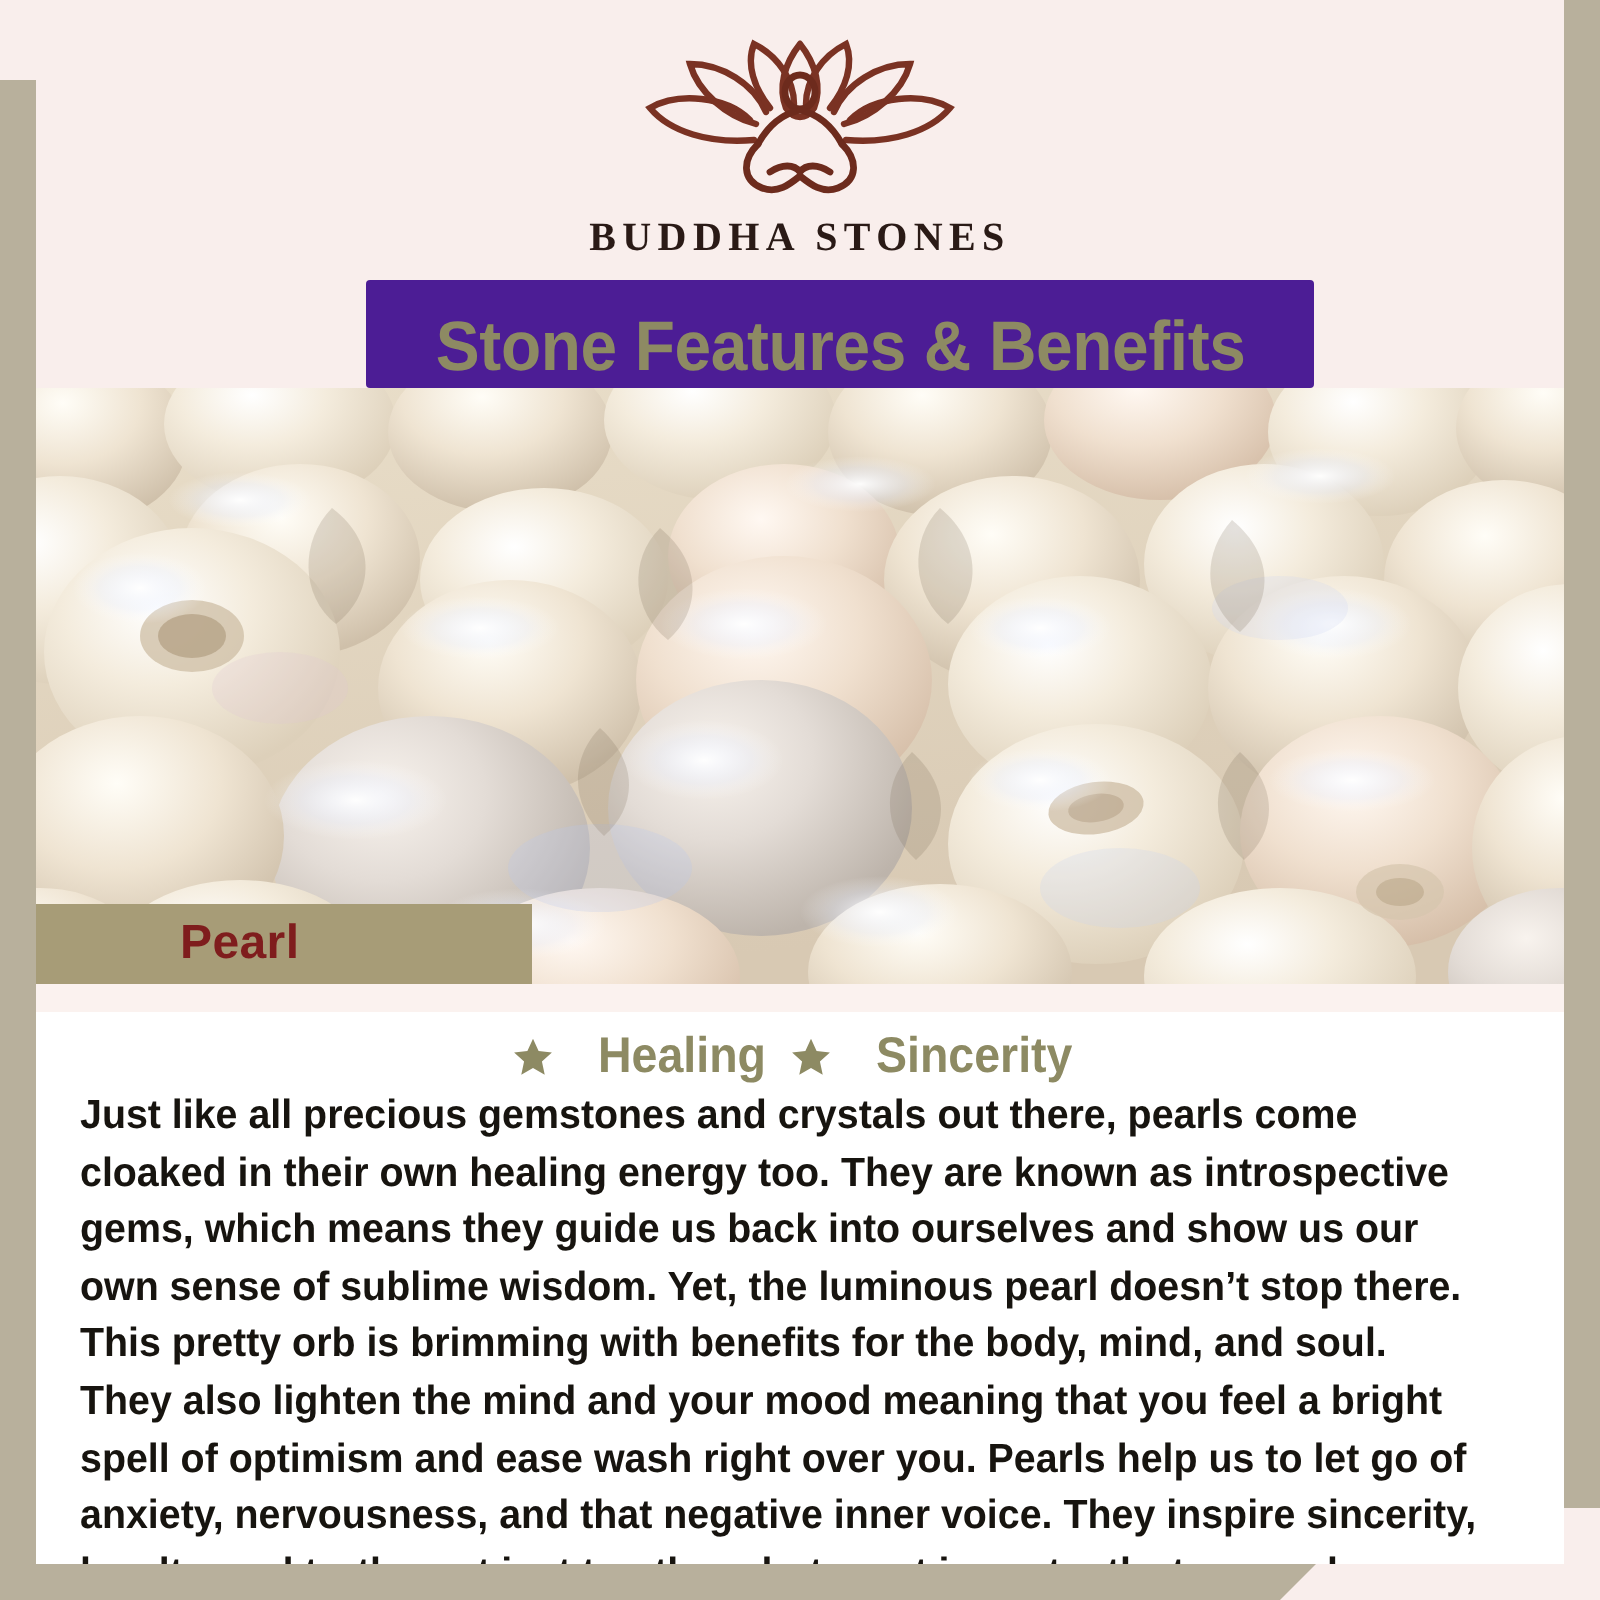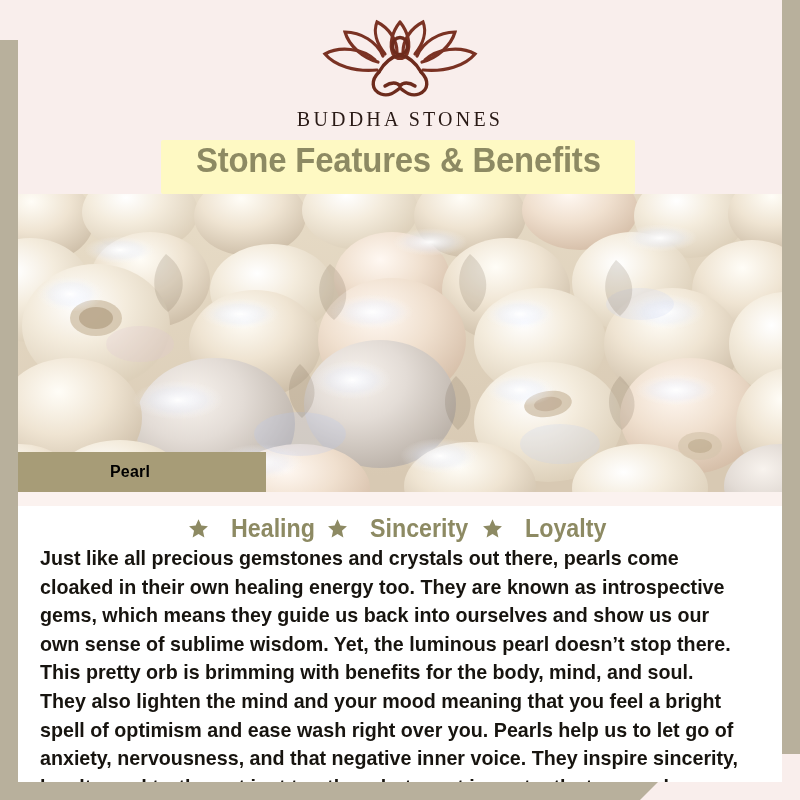--- a/index.html
+++ b/index.html
@@ -68,36 +68,36 @@
     height: 84px;
   }
   .brand-name {
     position: absolute;
     left: 0;
     top: 108px;
     width: 764px;
     text-align: center;
     font-family: "Liberation Serif", serif;
     font-size: 20px;
-    font-weight: 400;
+    font-weight: 700;
     letter-spacing: 3.2px;
     color: #2a1a16;
   }
 
   
   .title-plate {
     position: absolute;
-    left: 143px;
+    left: 165px;
     top: 140px;
     width: 474px;
     height: 54px;
-    background: #fef9c3;
+    background: #4c1d95;
     border-radius: 2px;
     display: flex;
-    align-items: flex-start;
+    align-items: flex-end;
     justify-content: center;
   }
   .title-text {
     font-family: "Liberation Sans Narrow", "Liberation Sans", sans-serif;
     font-size: 35px;
     font-weight: bold;
     color: #8d8a63;
     letter-spacing: -0.2px;
     transform: scaleX(0.94);
     white-space: nowrap;
@@ -119,23 +119,23 @@
     position: absolute;
     left: 0px;
     top: 452px;
     width: 248px;
     height: 40px;
     background: #a79c77;
     display: flex;
     align-items: center;
   }
   .stone-label span {
-    margin-left: 92px;
-    color: #000000;
-    font-size: 16px;
+    margin-left: 72px;
+    color: #7f1d1d;
+    font-size: 24px;
     font-weight: bold;
     letter-spacing: 0.2px;
   }
 
   
   .content-card {
     position: absolute;
     left: 0px;
     top: 492px;
     width: 764px;
@@ -393,27 +393,19 @@
           <span class="benefit-label">Healing</span>
         </div>
         <div class="benefit">
           <span class="star-icon">
             <svg viewBox="0 0 24 24" width="21" height="21">
                 <polygon points="12,1.5 15.2,8.6 22.8,9.4 17.1,14.6 18.7,22.2 12,18.3 5.3,22.2 6.9,14.6 1.2,9.4 8.8,8.6" fill="currentColor"></polygon>
               </svg>
           </span>
           <span class="benefit-label">Sincerity</span>
         </div>
-        <div class="benefit">
-          <span class="star-icon">
-            <svg viewBox="0 0 24 24" width="21" height="21">
-                <polygon points="12,1.5 15.2,8.6 22.8,9.4 17.1,14.6 18.7,22.2 12,18.3 5.3,22.2 6.9,14.6 1.2,9.4 8.8,8.6" fill="currentColor"></polygon>
-              </svg>
-          </span>
-          <span class="benefit-label">Loyalty</span>
-        </div>
       </div>
 
       <div class="body-copy">Just like all precious gemstones and crystals out there, pearls come cloaked in their own healing energy too. They are known as introspective gems, which means they guide us back into ourselves and show us our own sense of sublime wisdom. Yet, the luminous pearl doesn’t stop there. This pretty orb is brimming with benefits for the body, mind, and soul. They also lighten the mind and your mood meaning that you feel a bright spell of optimism and ease wash right over you. Pearls help us to let go of anxiety, nervousness, and that negative inner voice. They inspire sincerity, loyalty, and truth - not just to others but most importantly, to ourselves.</div>
     </div>
 
   </div>
 </div>
 
 </body></html>

